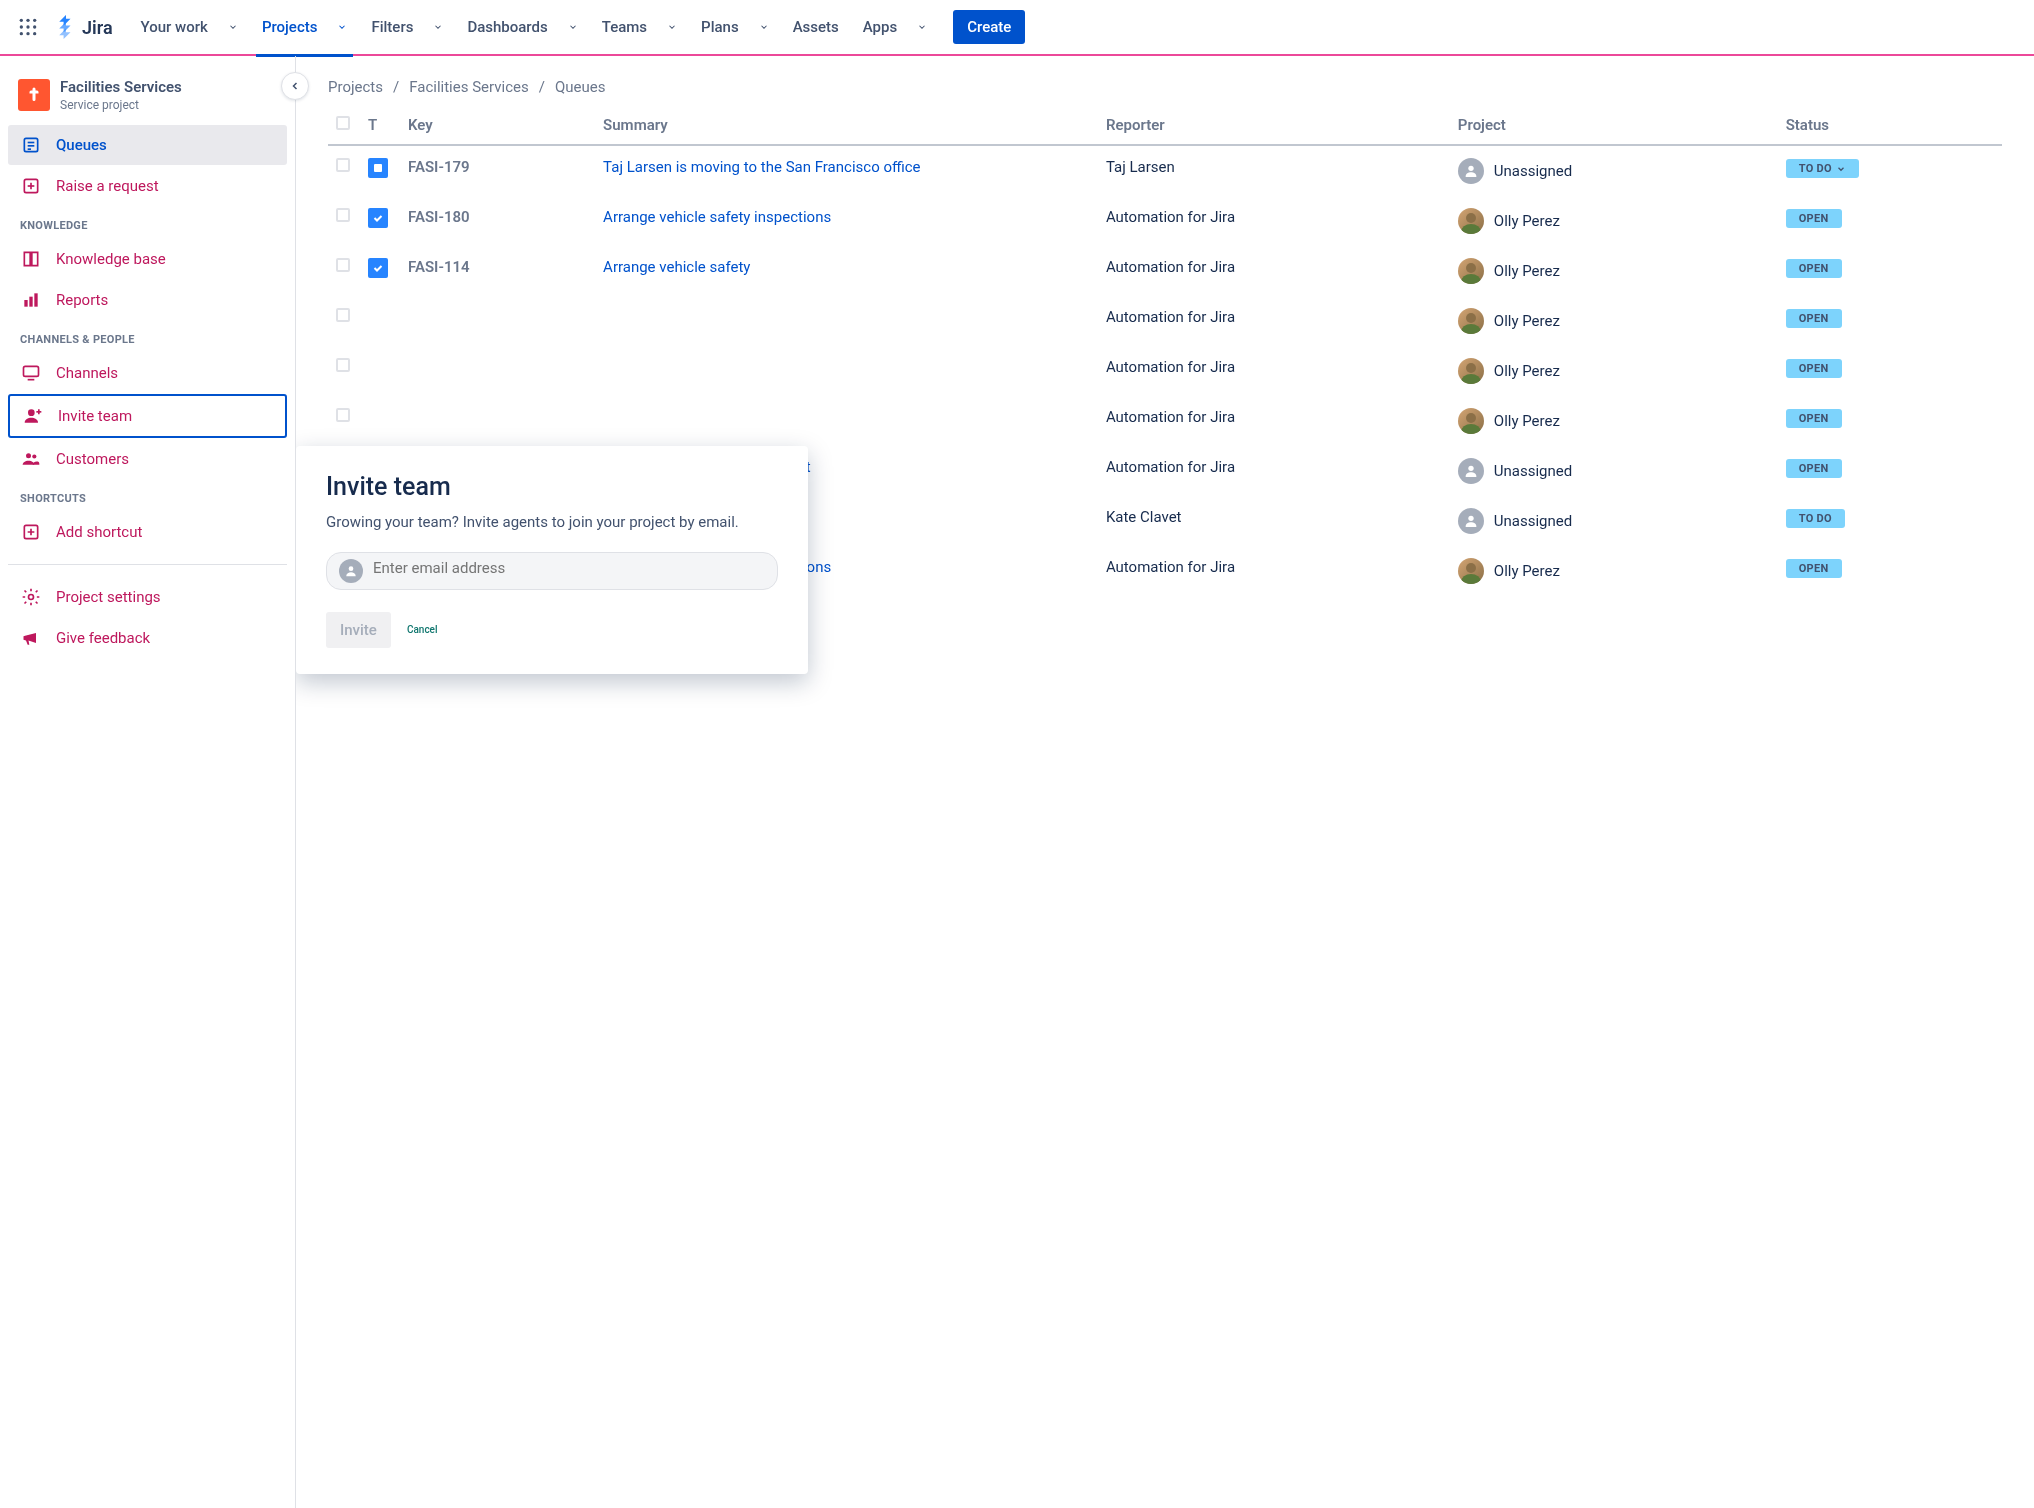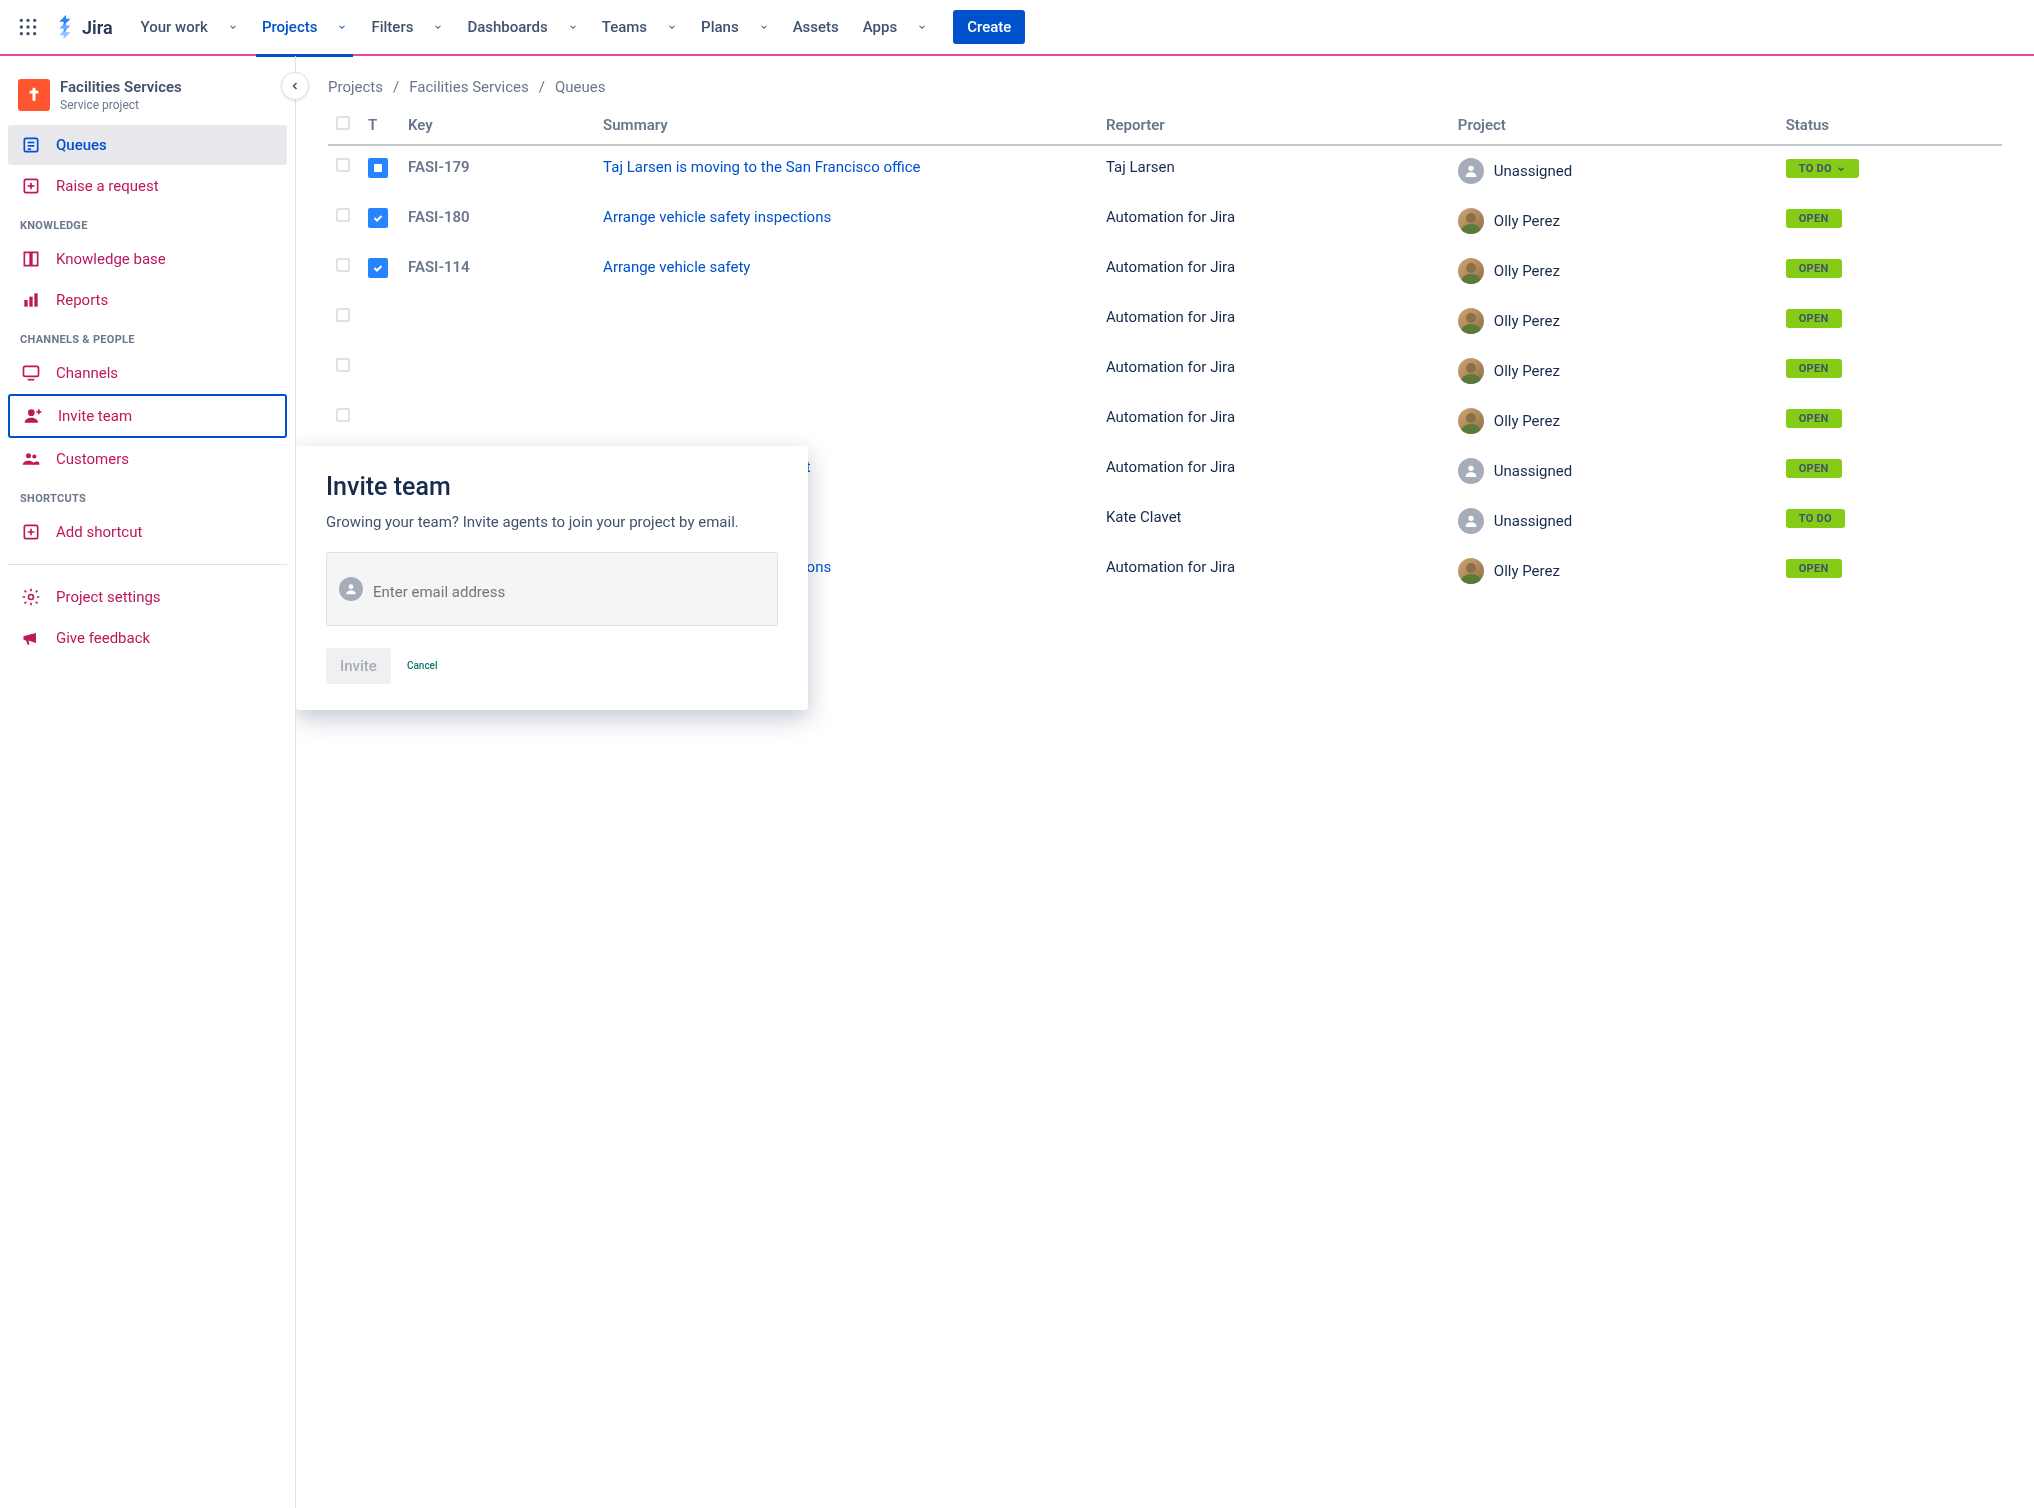--- a/index.html
+++ b/index.html
@@ -43,26 +43,26 @@
 .type-icon{width:20px;height:20px;border-radius:2px;display:inline-flex;align-items:center;justify-content:center}
 .type-blue{background:#2684FF;color:#fff}
 .type-check{background:#2684FF;color:#fff}
 .type-orange{background:#FF991F;color:#fff}
 .key{color:#6B778C;font-weight:600}
 .summary{color:#0052CC;cursor:pointer;max-width:200px}
 .reporter{color:#172B4D;max-width:140px}
 .assignee{display:flex;align-items:center;gap:10px}
 .avatar{width:26px;height:26px;border-radius:50%;background:#A5ADBA;display:inline-flex;align-items:center;justify-content:center;color:#fff;overflow:hidden}
 .avatar.photo{background:linear-gradient(135deg,#d4a574 0%,#8b6f47 100%)}
-.status-badge{display:inline-flex;align-items:center;gap:4px;background:#84cc16;color:#42526E;font-size:11px;font-weight:700;padding:3px 13px;border-radius:3px;letter-spacing:.3px}
+.status-badge{display:inline-flex;align-items:center;gap:4px;background:#7dd3fc;color:#42526E;font-size:11px;font-weight:700;padding:3px 13px;border-radius:3px;letter-spacing:.3px}
 
 .dialog{position:absolute;left:0;top:390px;width:512px;background:#fff;border-radius:4px;box-shadow:0 8px 24px rgba(9,30,66,.25);padding:26px 30px;z-index:10}
 .dialog-title{font-size:25px;font-weight:500;color:#172B4D;margin-bottom:10px}
 .dialog-desc{font-size:15px;color:#42526E;line-height:1.5;margin-bottom:18px}
-.email-input{display:flex;align-items:flex-end;gap:10px;background:#F4F5F7;border:1px solid #dfe1e6;border-radius:3px;padding:24px 12px;width:100%}
+.email-input{display:flex;align-items:flex-start;gap:10px;background:#F4F5F7;border:1px solid #dfe1e6;border-radius:15px;padding:6px 12px;width:100%}
 .email-input input{border:none;background:transparent;outline:none;font-size:15px;color:#6B778C;flex:1}
 .dialog-actions{display:flex;gap:16px;margin-top:22px;align-items:center}
 .btn-invite{background:#f0f0f2;color:#A5ADBA;border:none;padding:9px 14px;font-size:15px;font-weight:500;border-radius:3px;cursor:not-allowed}
 .btn-cancel{background:transparent;color:#0f766e;border:none;font-size:10px;font-weight:500;cursor:pointer}
 </style>
 </head>
 <body>
 
 <div class="topnav">
   <div class="app-switcher">

